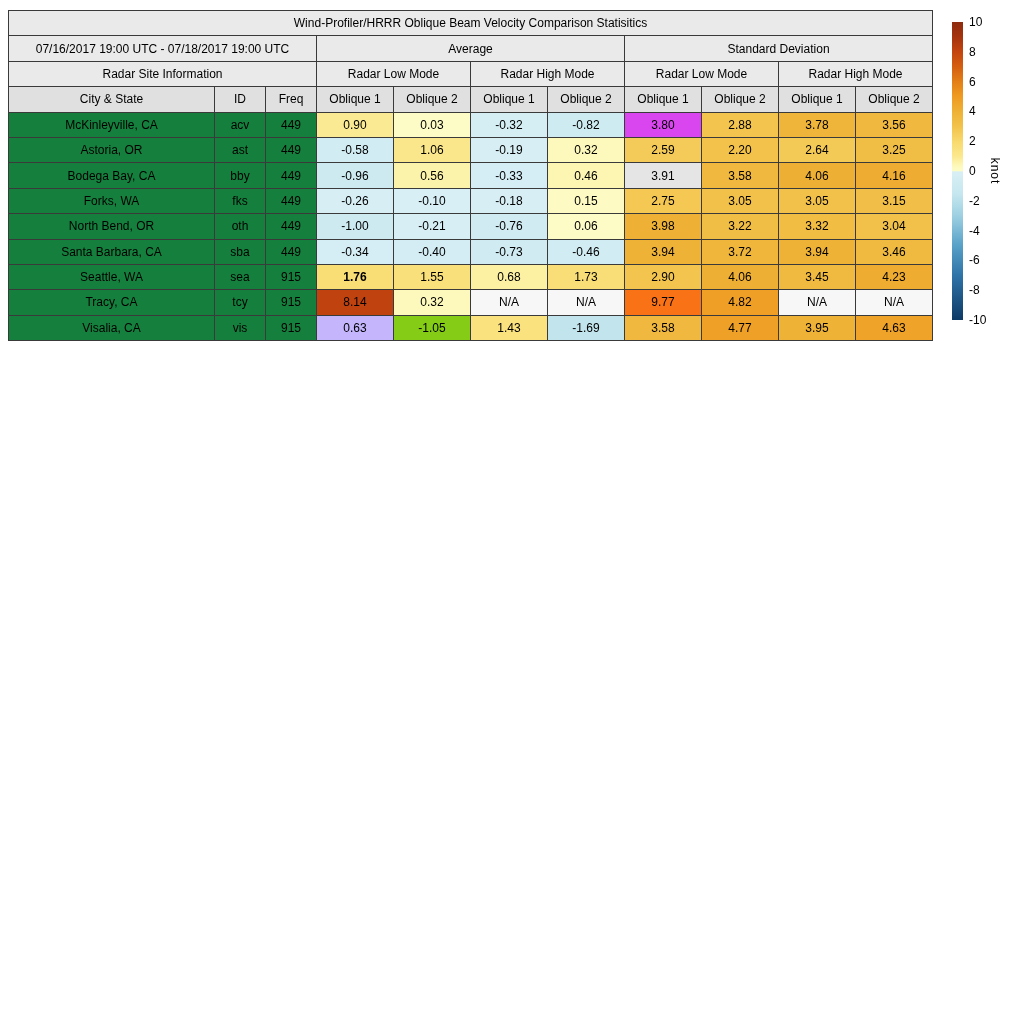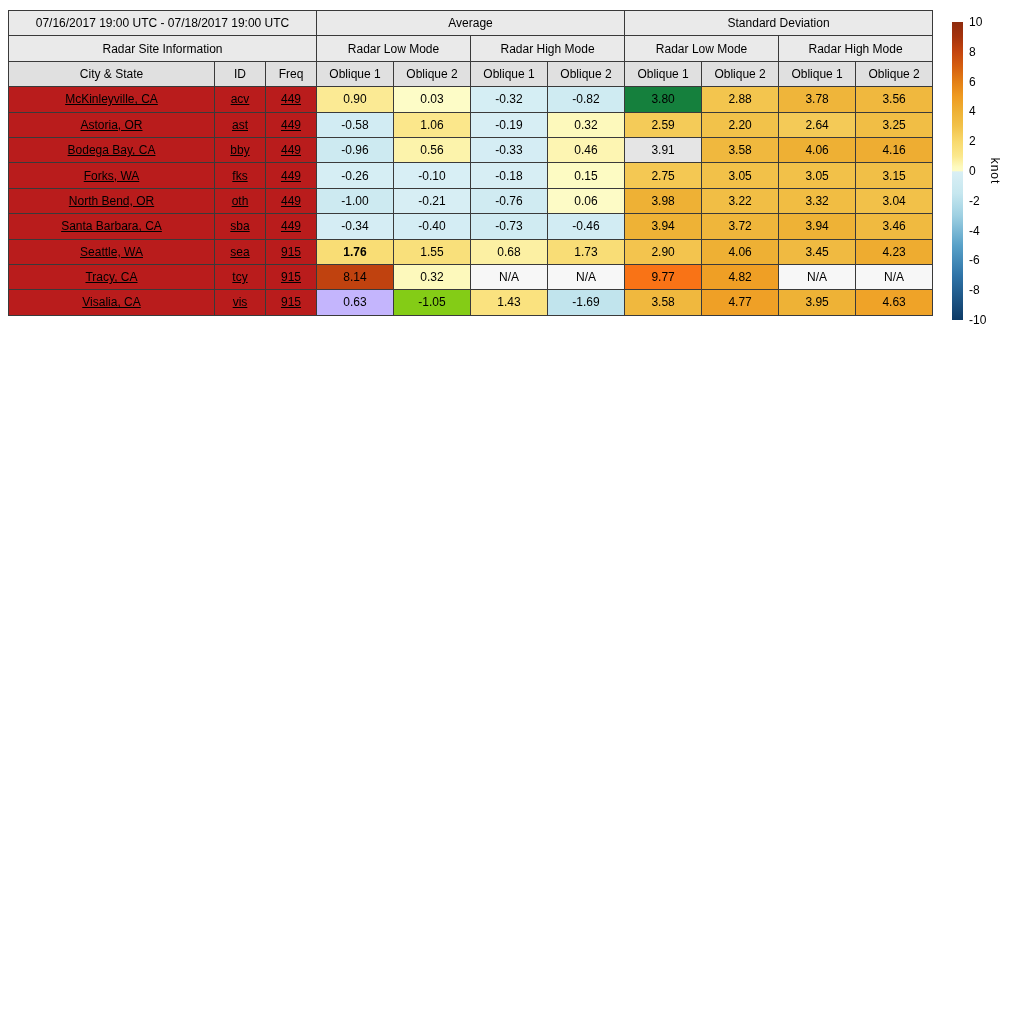--- a/index.html
+++ b/index.html
@@ -9,21 +9,21 @@
     -webkit-font-smoothing:antialiased;
   }
   .table-wrap { position:absolute; left:8px; top:10px; }
   table.stats { border-collapse:collapse; table-layout:fixed; width:922px; }
   table.stats td {
     border:1px solid #3a3a3a; text-align:center; vertical-align:middle;
     font-size:12px; padding:0; height:24.4px; overflow:hidden; white-space:nowrap;
   }
   tr.hdr td { background:#eaeaea; }
   tr.colhdr td { background:#e0e0e0; }
-  td.site { background:#b91c1c;text-decoration:underline; }
+  td.site { background:#15803d; }
   col.c-city { width:206px; }
   col.c-id   { width:51px; }
   col.c-freq { width:51px; }
   col.c-ob   { width:77px; }
 
   .colorbar { position:absolute; left:952px; top:22px; width:70px; height:298px; }
   .cbar { position:absolute; left:0; top:0; width:11px; height:298px; }
   .cb-tick {
     position:absolute; left:17px; transform:translateY(-50%);
     font-size:12px; line-height:1;
@@ -46,20 +46,23 @@
         <col class="c-ob">
         <col class="c-ob">
         <col class="c-ob">
       <col class="c-ob">
         <col class="c-ob">
         <col class="c-ob">
         <col class="c-ob">
     </colgroup>
     <thead>
       <tr class="hdr">
+        <td colspan="11">Wind-Profiler/HRRR Oblique Beam Velocity Comparison Statisitics</td>
+      </tr>
+      <tr class="hdr">
         <td colspan="3">07/16/2017 19:00 UTC - 07/18/2017 19:00 UTC</td>
         <td colspan="4">Average</td>
         <td colspan="4">Standard Deviation</td>
       </tr>
       <tr class="hdr">
         <td colspan="3">Radar Site Information</td>
         <td colspan="2">Radar Low Mode</td>
         <td colspan="2">Radar High Mode</td>
         <td colspan="2">Radar Low Mode</td>
         <td colspan="2">Radar High Mode</td>
@@ -80,21 +83,21 @@
     </thead>
     <tbody>
         <tr>
           <td class="site">McKinleyville, CA</td>
           <td class="site">acv</td>
           <td class="site">449</td>
           <td style="background: rgb(251, 234, 148);">0.90</td>
           <td style="background: rgb(253, 252, 199);">0.03</td>
           <td style="background: rgb(213, 238, 244);">-0.32</td>
           <td style="background: rgb(207, 235, 242);">-0.82</td>
-          <td style="background: #15803d;">3.80</td>
+          <td style="background: #d946ef;">3.80</td>
           <td style="background: rgb(243, 197, 78);">2.88</td>
           <td style="background: rgb(239, 181, 58);">3.78</td>
           <td style="background: rgb(240, 184, 62);">3.56</td>
         </tr>
         <tr>
           <td class="site">Astoria, OR</td>
           <td class="site">ast</td>
           <td class="site">449</td>
           <td style="background: rgb(210, 236, 243);">-0.58</td>
           <td style="background: rgb(251, 231, 139);">1.06</td>

